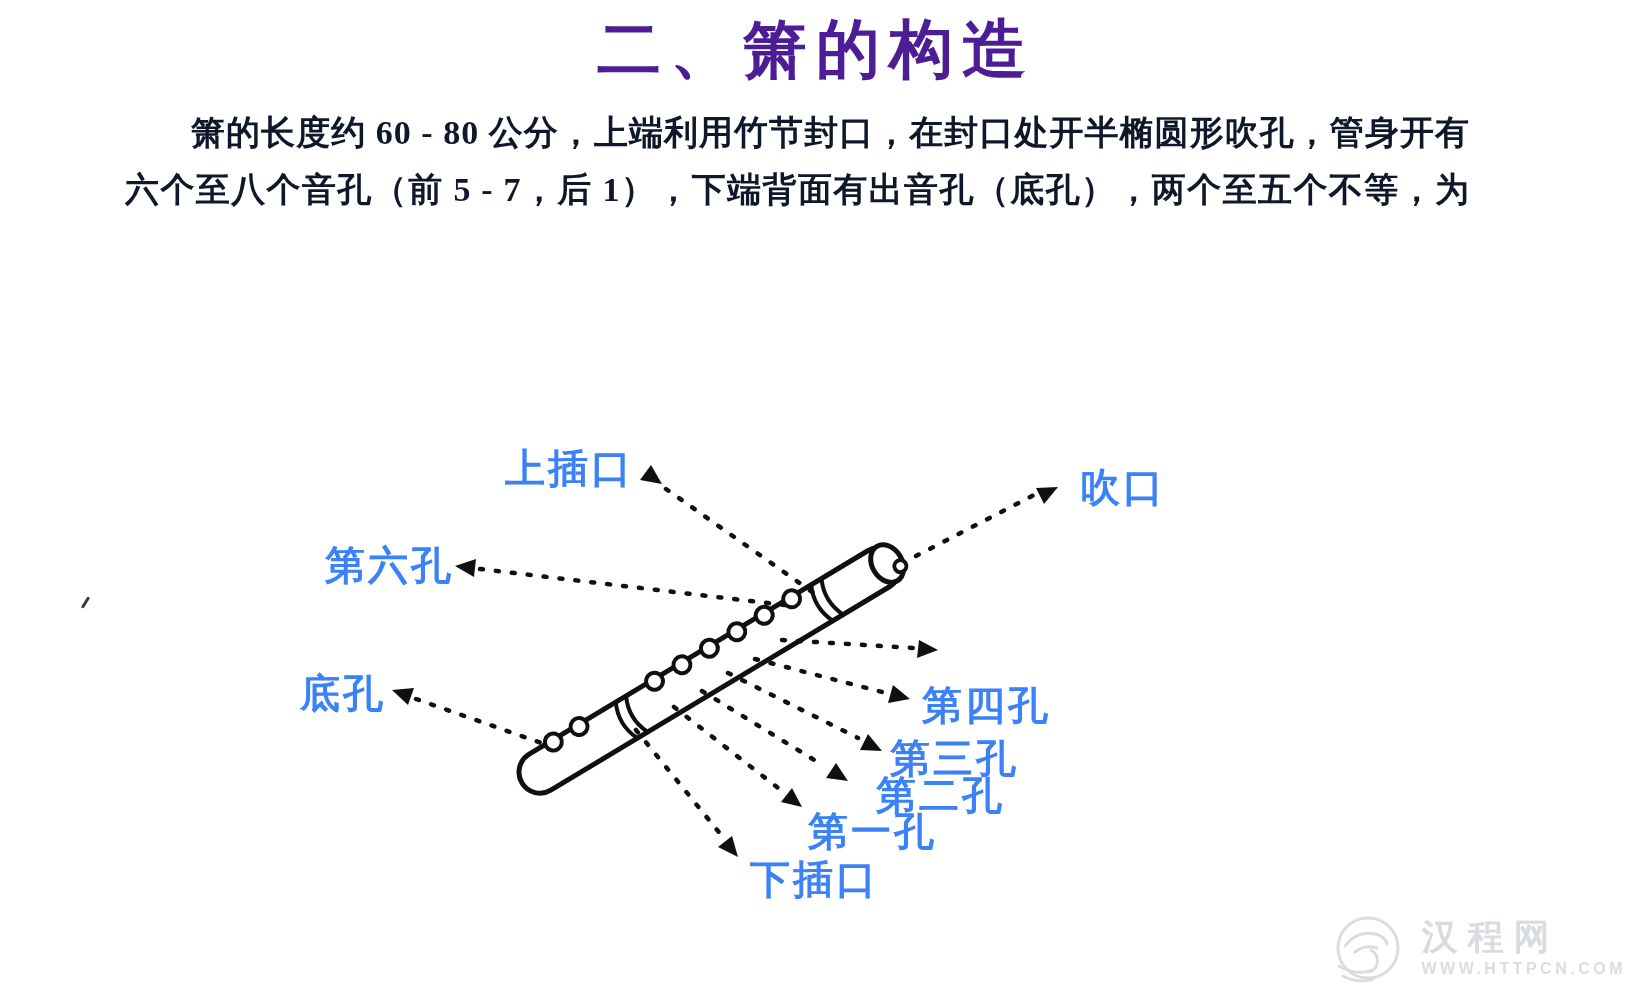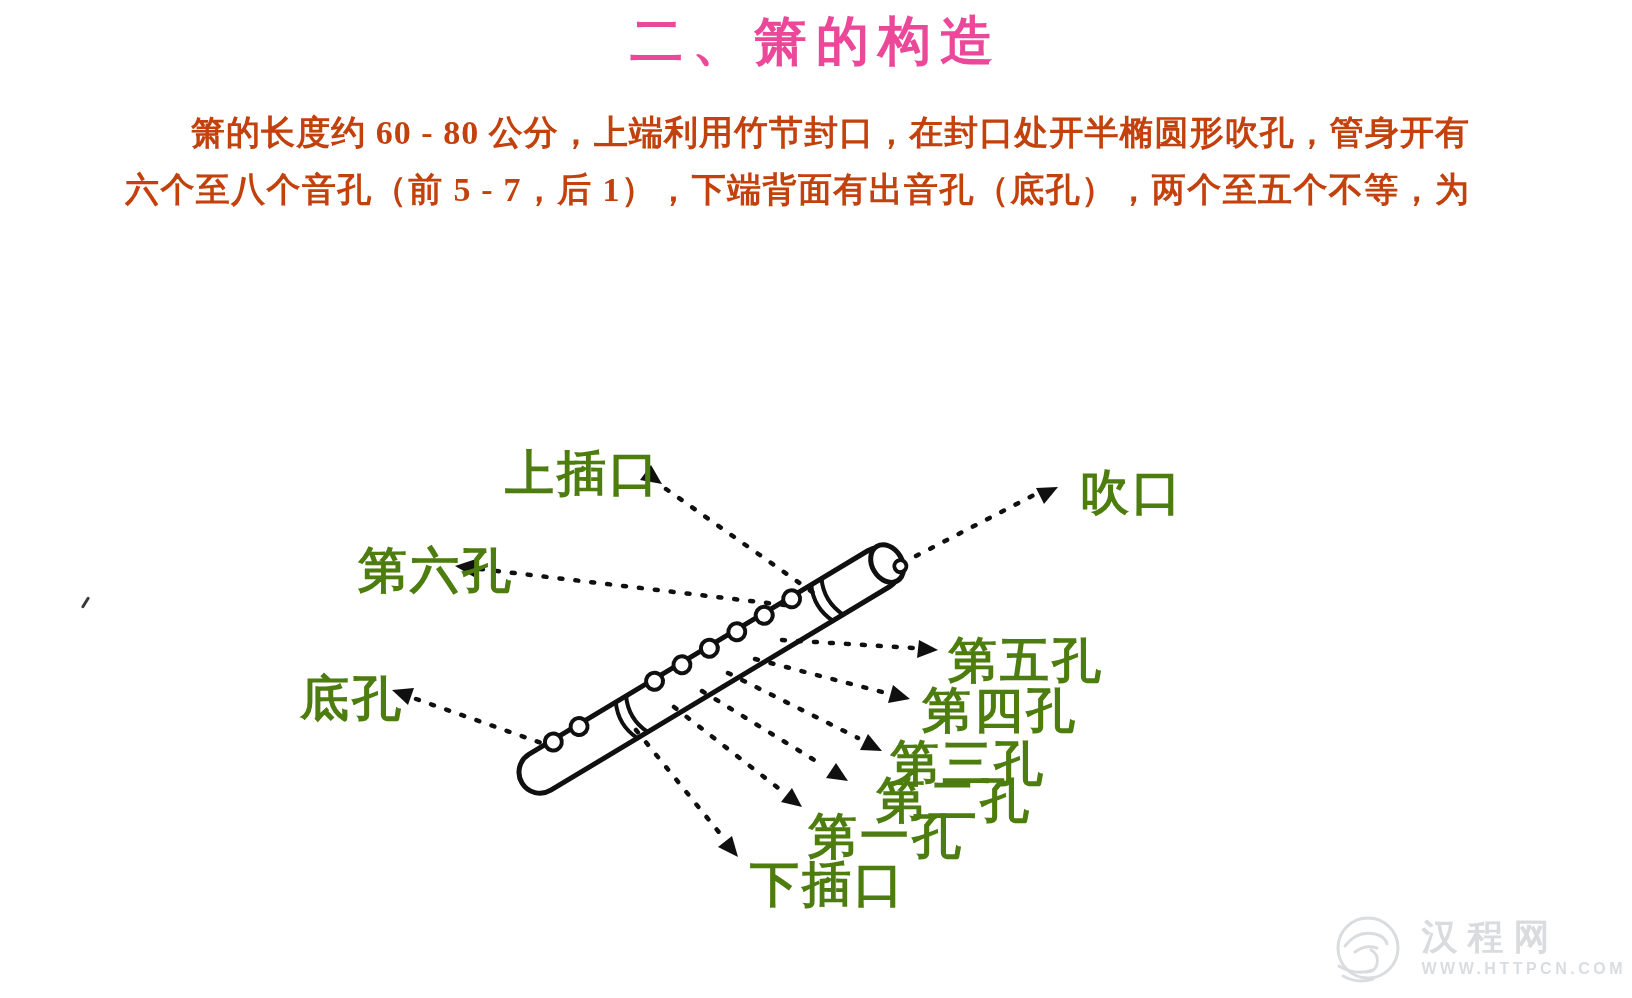--- a/index.html
+++ b/index.html
@@ -9,55 +9,55 @@
     background:#ffffff;
     color:#0e0e0e;
     font-family:"Liberation Serif", serif;
     overflow:hidden;
   }
   .title{
     position:absolute;
     left:0;right:0;top:6px;
     margin:0;
     text-align:center;
-    font-size:53px;
+    font-size:64px;
     font-weight:700;
     letter-spacing:9px;
-    color:#ec4899;
+    color:#4c1d95;
   }
   .para{
     position:absolute;
     left:125px;top:104px;
     width:1345px;
     font-size:34px;
     font-weight:700;
     letter-spacing:1px;
-    color:#c2410c;
+    color:#0f172a;
   }
   .pline{
     height:57px;
     line-height:57px;
     white-space:nowrap;
   }
   .pjust{
     text-align:justify;
     text-align-last:justify;
     text-justify:inter-character;
     white-space:normal;
     overflow:hidden;
   }
   .pline-first{ text-indent:66px; }
   .diagram{ position:absolute; left:0; top:0; width:1632px; height:998px; }
   .dsvg{ position:absolute; left:0; top:0; }
   .dlabel{
     position:absolute;
-    font-size:49px;
+    font-size:40px;
     font-weight:700;
     letter-spacing:3px;
-    color:#4d7c0f;
+    color:#3b82f6;
     white-space:nowrap;
   }
   .stray{
     position:absolute;
     left:84px; top:596px;
     width:3px; height:13px;
     background:#3a3a3a;
     transform:rotate(32deg);
     border-radius:2px;
   }
@@ -149,23 +149,22 @@
           <polygon points="882,751 860,750 868,734"></polygon>
           <polygon points="848,781 826,778 836,763"></polygon>
           <polygon points="802,807 781,802 792,788"></polygon>
           <polygon points="738,857 718,847 732,836"></polygon>
         </g>
       </g>
     </svg>
 
     <div class="dlabel" style="left:505px;top:441px;">上插口</div>
     <div class="dlabel" style="left:1080px;top:460px;">吹口</div>
-    <div class="dlabel" style="left:325px;top:538px;margin-left:33px;">第六孔</div>
+    <div class="dlabel" style="left:325px;top:538px;">第六孔</div>
     <div class="dlabel" style="left:300px;top:666px;">底孔</div>
-    <div class="dlabel" style="left:948px;top:628px;">第五孔</div>
     <div class="dlabel" style="left:922px;top:678px;">第四孔</div>
     <div class="dlabel" style="left:890px;top:731px;">第三孔</div>
     <div class="dlabel" style="left:876px;top:768px;">第二孔</div>
     <div class="dlabel" style="left:808px;top:804px;">第一孔</div>
     <div class="dlabel" style="left:750px;top:852px;">下插口</div>
   </div>
 
   <div class="stray"></div>
 
   <div class="watermark">

